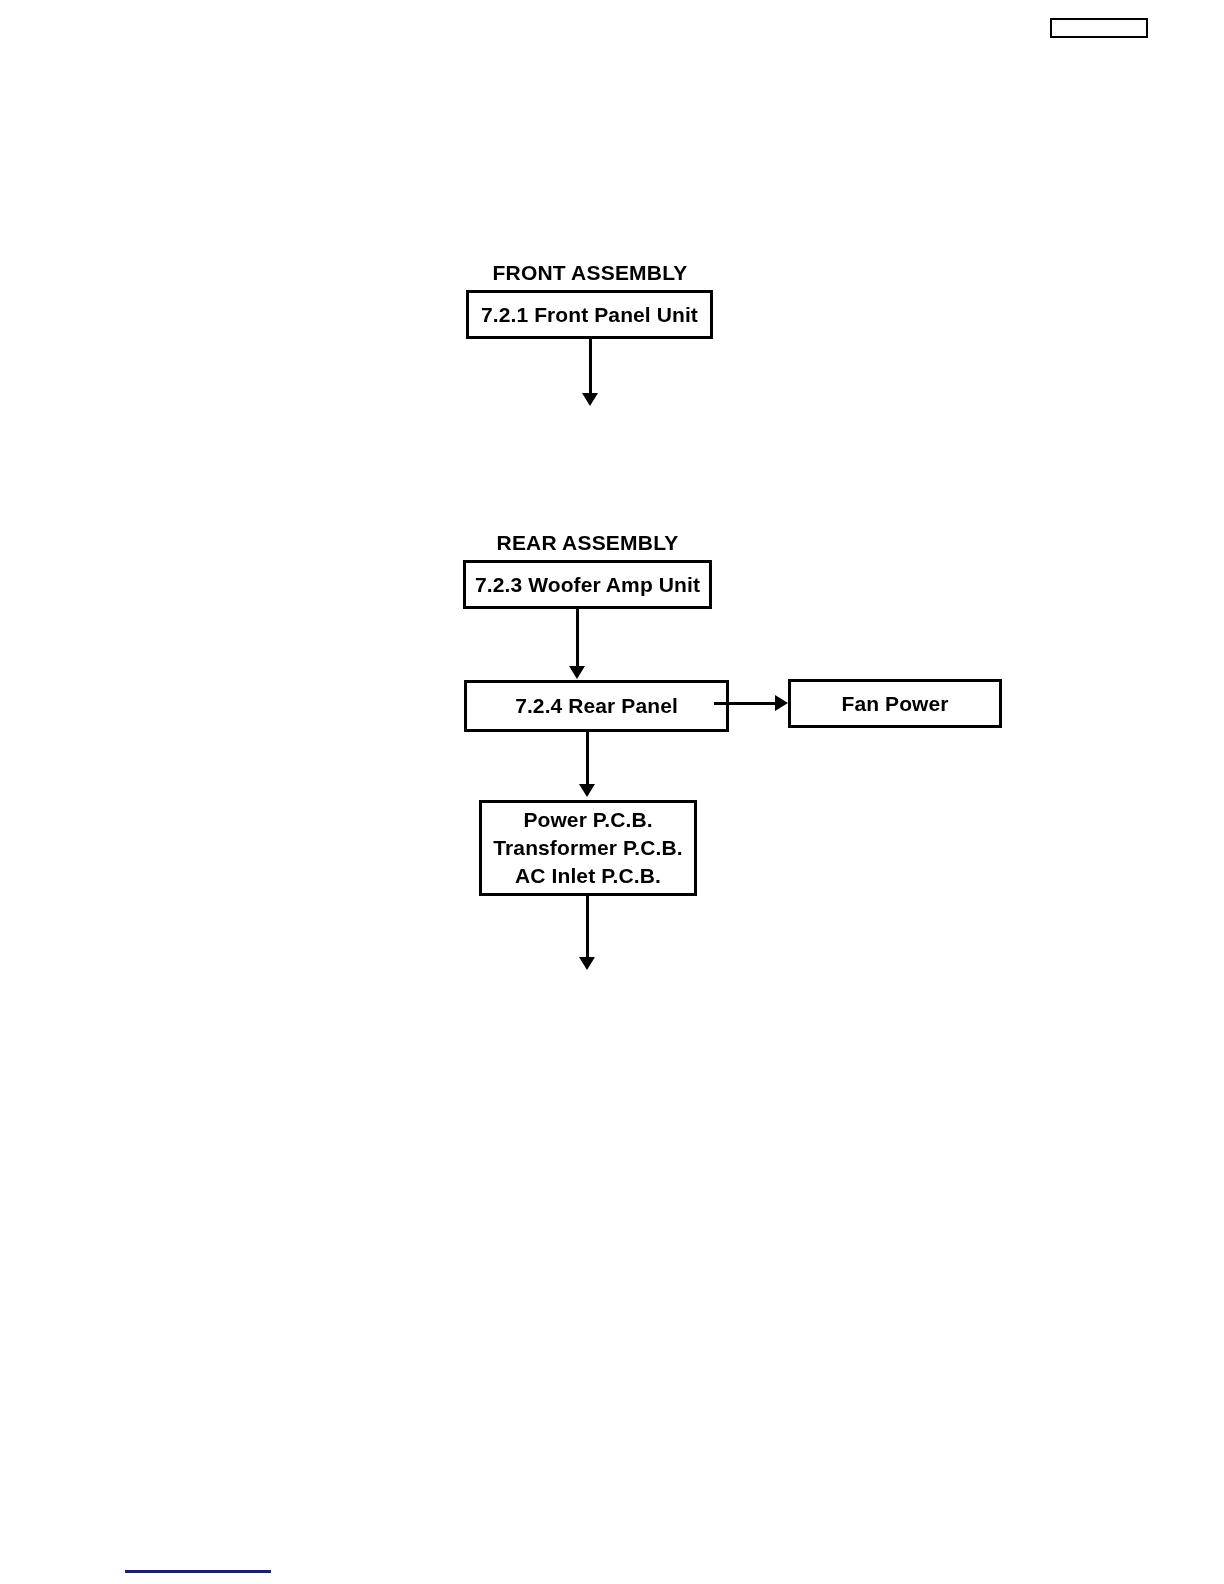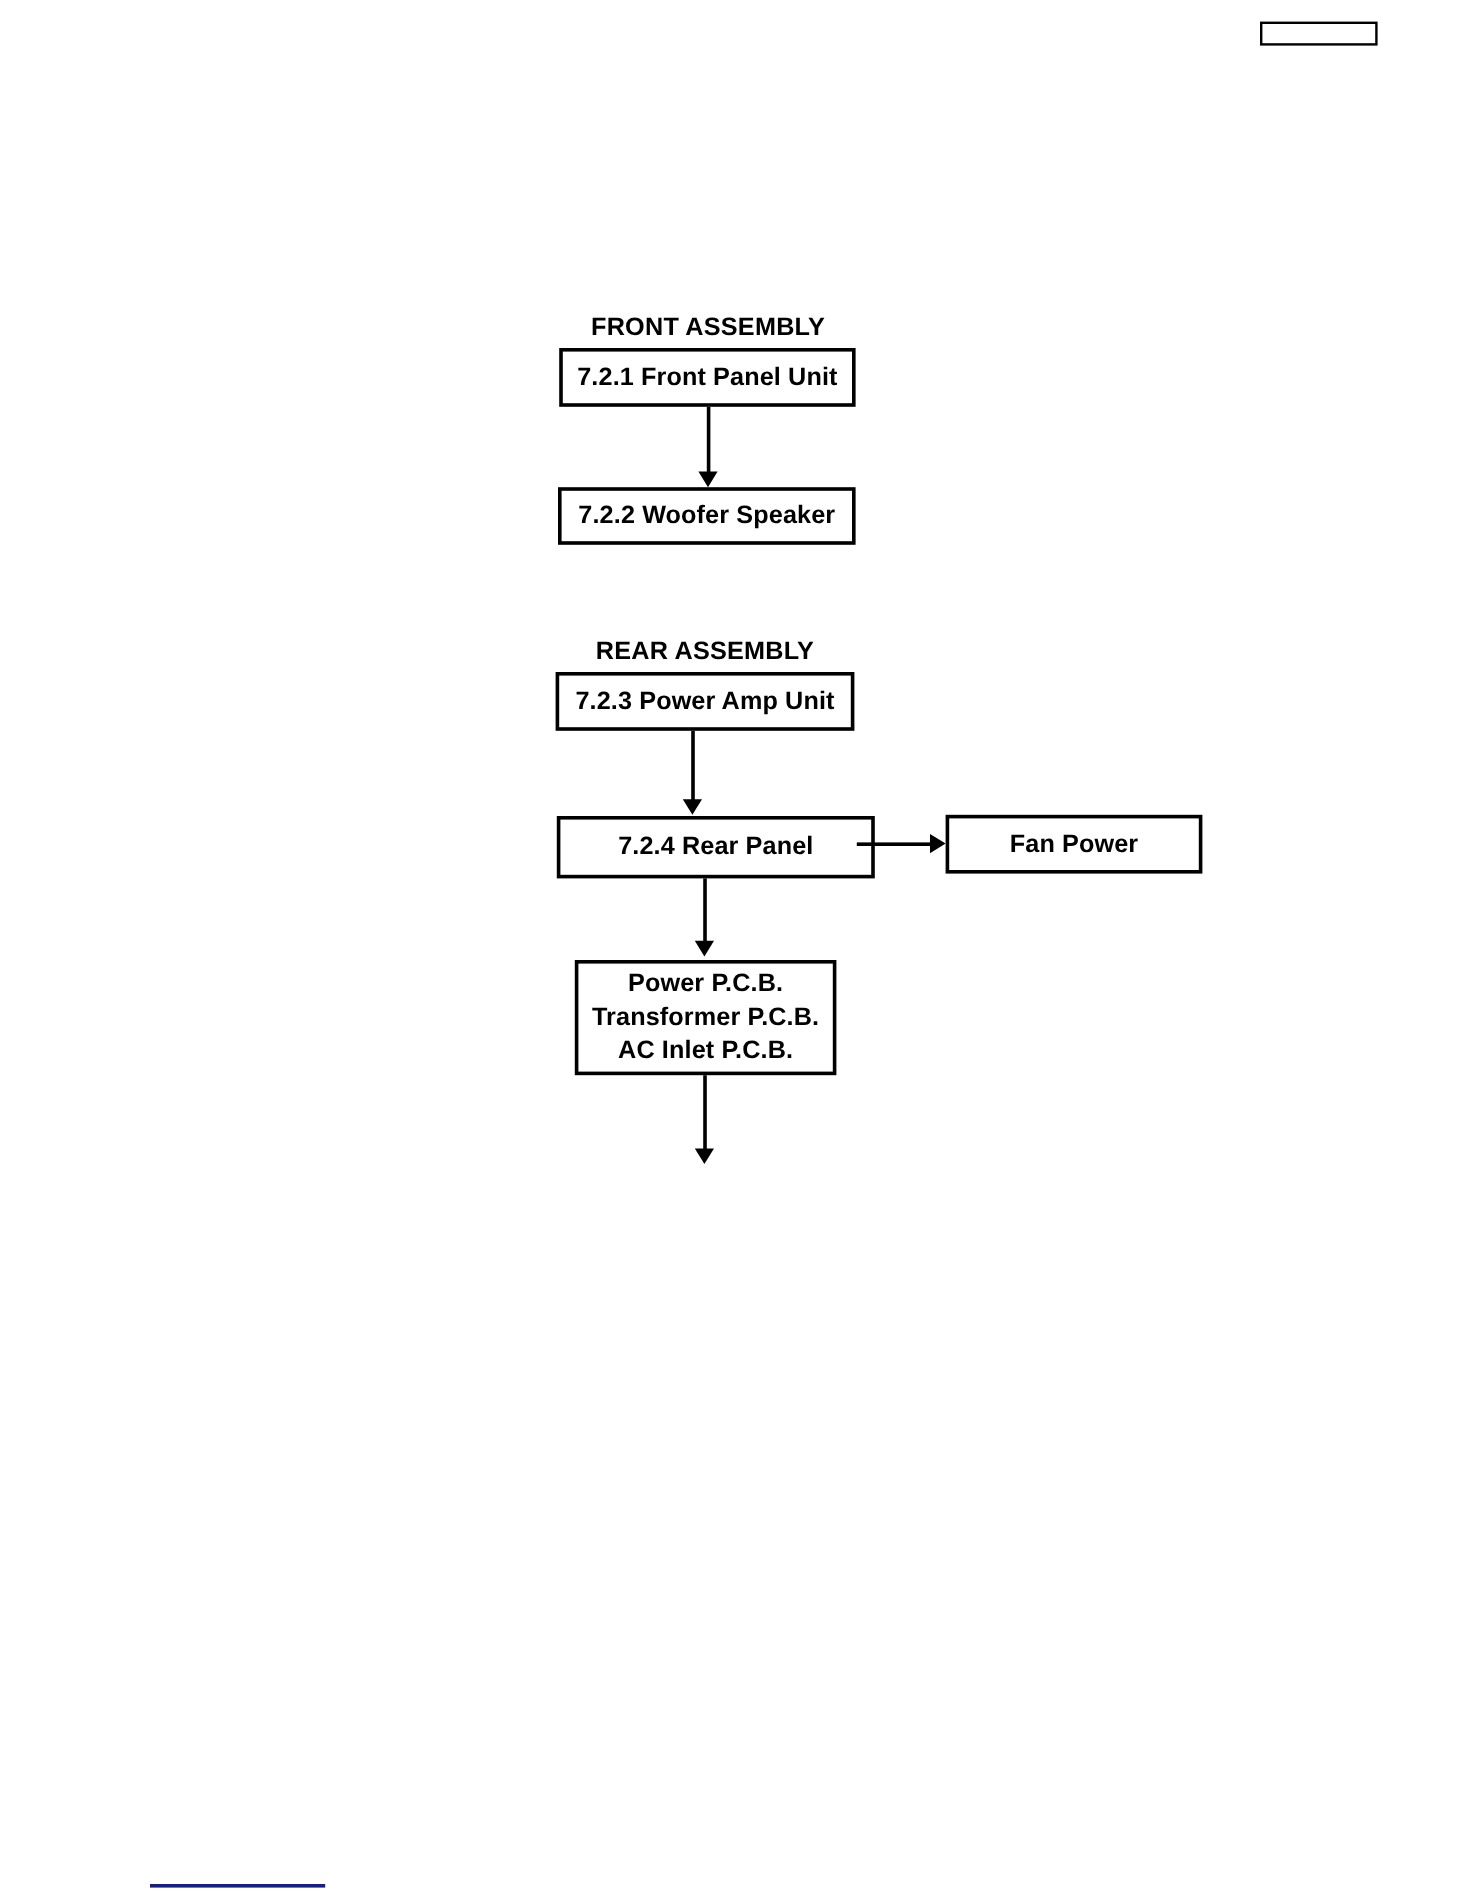--- a/index.html
+++ b/index.html
@@ -110,28 +110,25 @@
 
   <div class="section-heading" style="left: 466px; top: 261px; width: 248px;">FRONT ASSEMBLY</div>
 
   <div class="flow-box" style="left: 466px; top: 290px; width: 247px; height: 49px;">
     <span class="box-text">7.2.1 Front Panel Unit</span>
   </div>
 
   <div class="conn-v" style="left: 589px; top: 339px; height: 57px;"></div>
   <div class="arrow-down" style="left: 582px; top: 393px;"></div>
 
-  <div class="flow-box" style="left: 465px; top: 406px; width: 248px; height: 48px;">
-    <span class="box-text">7.2.2 Woofer Speaker</span>
-  </div>
 
   <div class="section-heading" style="left: 463px; top: 531px; width: 249px;">REAR ASSEMBLY</div>
 
   <div class="flow-box" style="left: 463px; top: 560px; width: 249px; height: 49px;">
-    <span class="box-text">7.2.3 Power Amp Unit</span>
+    <span class="box-text">7.2.3 Woofer Amp Unit</span>
   </div>
 
   <div class="conn-v" style="left: 576px; top: 609px; height: 60px;"></div>
   <div class="arrow-down" style="left: 569px; top: 666px;"></div>
 
   <div class="flow-box" style="left: 464px; top: 680px; width: 265px; height: 52px;">
     <span class="box-text">7.2.4 Rear Panel</span>
   </div>
 
   <div class="conn-h" style="left: 714px; top: 702px; width: 62px;"></div>

